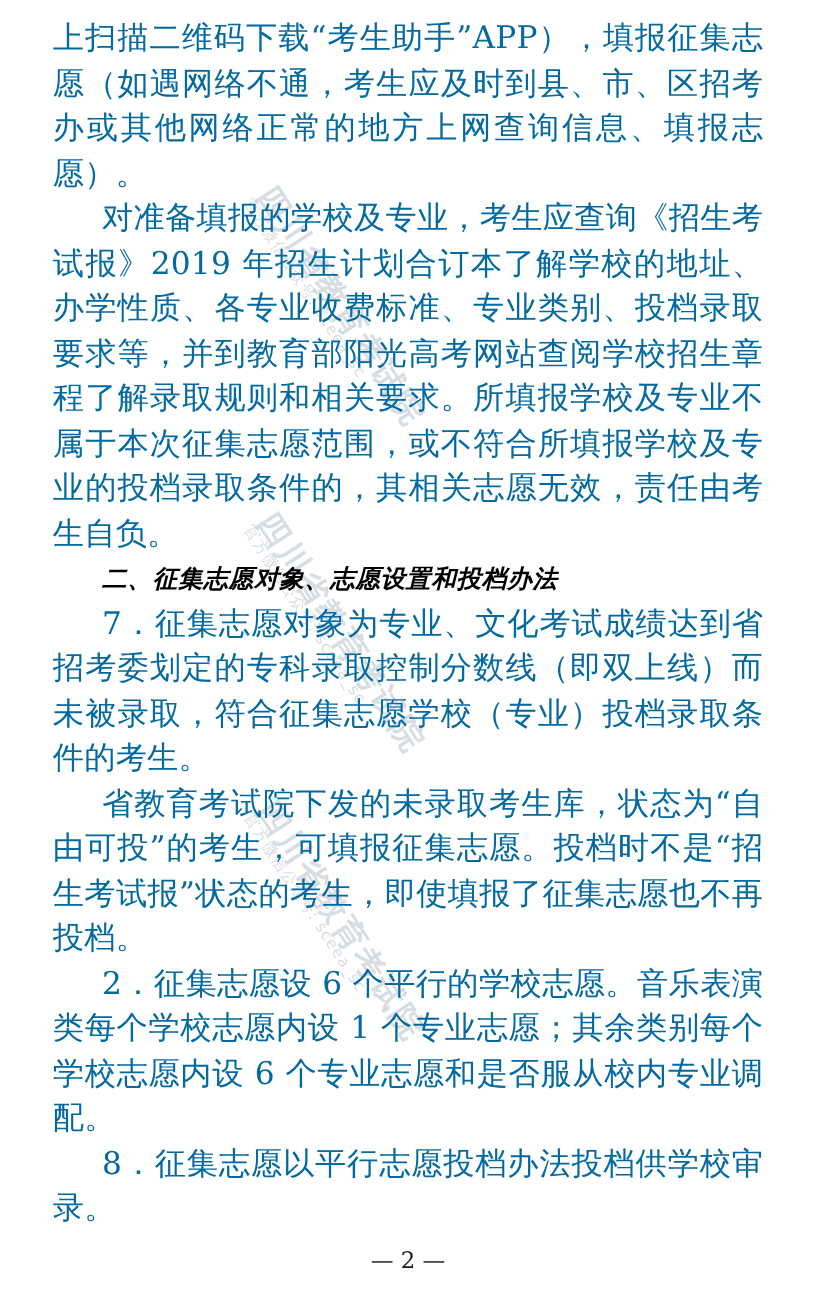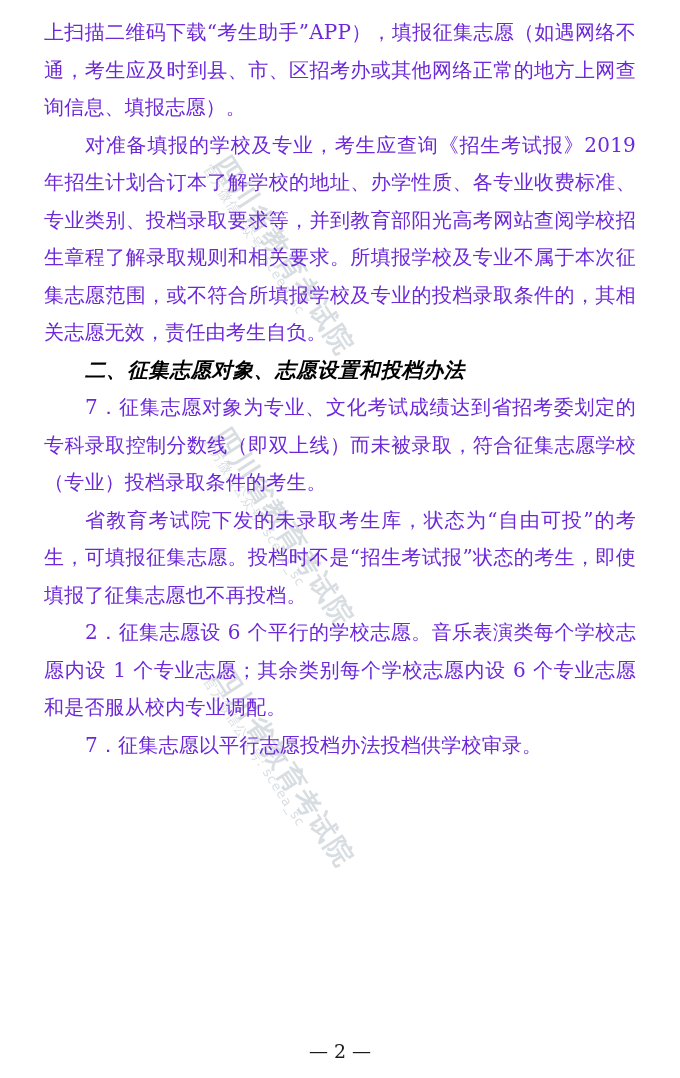--- a/index.html
+++ b/index.html
@@ -26,26 +26,26 @@
     padding: 14px 44px 0 44px;
   }
 
   .doc-body {
     position: relative;
     z-index: 2;
   }
 
   p.para {
     margin: 0;
-    font-size: 20px;
+    font-size: 26px;
     line-height: 37.5px;
     text-align: justify;
     text-justify: inter-ideograph;
     letter-spacing: 0.2px;
-    color: #6d28d9;
+    color: #0369a1;
   }
 
   p.indent {
     text-indent: 41px;
   }
 
   p.heading {
     margin: 0;
     font-size: 20.5px;
     line-height: 37.5px;
@@ -121,17 +121,17 @@
     <div class="wm wm-small wm3s">官方微信公众号: sceea_sc</div>
   </div>
 
   <div class="doc-body">
     <p class="para">上扫描二维码下载“考生助手”APP），填报征集志愿（如遇网络不通，考生应及时到县、市、区招考办或其他网络正常的地方上网查询信息、填报志愿）。</p>
     <p class="para indent">对准备填报的学校及专业，考生应查询《招生考试报》2019 年招生计划合订本了解学校的地址、办学性质、各专业收费标准、专业类别、投档录取要求等，并到教育部阳光高考网站查阅学校招生章程了解录取规则和相关要求。所填报学校及专业不属于本次征集志愿范围，或不符合所填报学校及专业的投档录取条件的，其相关志愿无效，责任由考生自负。</p>
     <p class="heading">二、征集志愿对象、志愿设置和投档办法</p>
     <p class="para indent">7．征集志愿对象为专业、文化考试成绩达到省招考委划定的专科录取控制分数线（即双上线）而未被录取，符合征集志愿学校（专业）投档录取条件的考生。</p>
     <p class="para indent">省教育考试院下发的未录取考生库，状态为“自由可投”的考生，可填报征集志愿。投档时不是“招生考试报”状态的考生，即使填报了征集志愿也不再投档。</p>
     <p class="para indent">2．征集志愿设 6 个平行的学校志愿。音乐表演类每个学校志愿内设 1 个专业志愿；其余类别每个学校志愿内设 6 个专业志愿和是否服从校内专业调配。</p>
-    <p class="para indent">7．征集志愿以平行志愿投档办法投档供学校审录。</p>
+    <p class="para indent">8．征集志愿以平行志愿投档办法投档供学校审录。</p>
   </div>
 
   <div class="pagenum">— 2 —</div>
 </div>
 
 </body></html>

